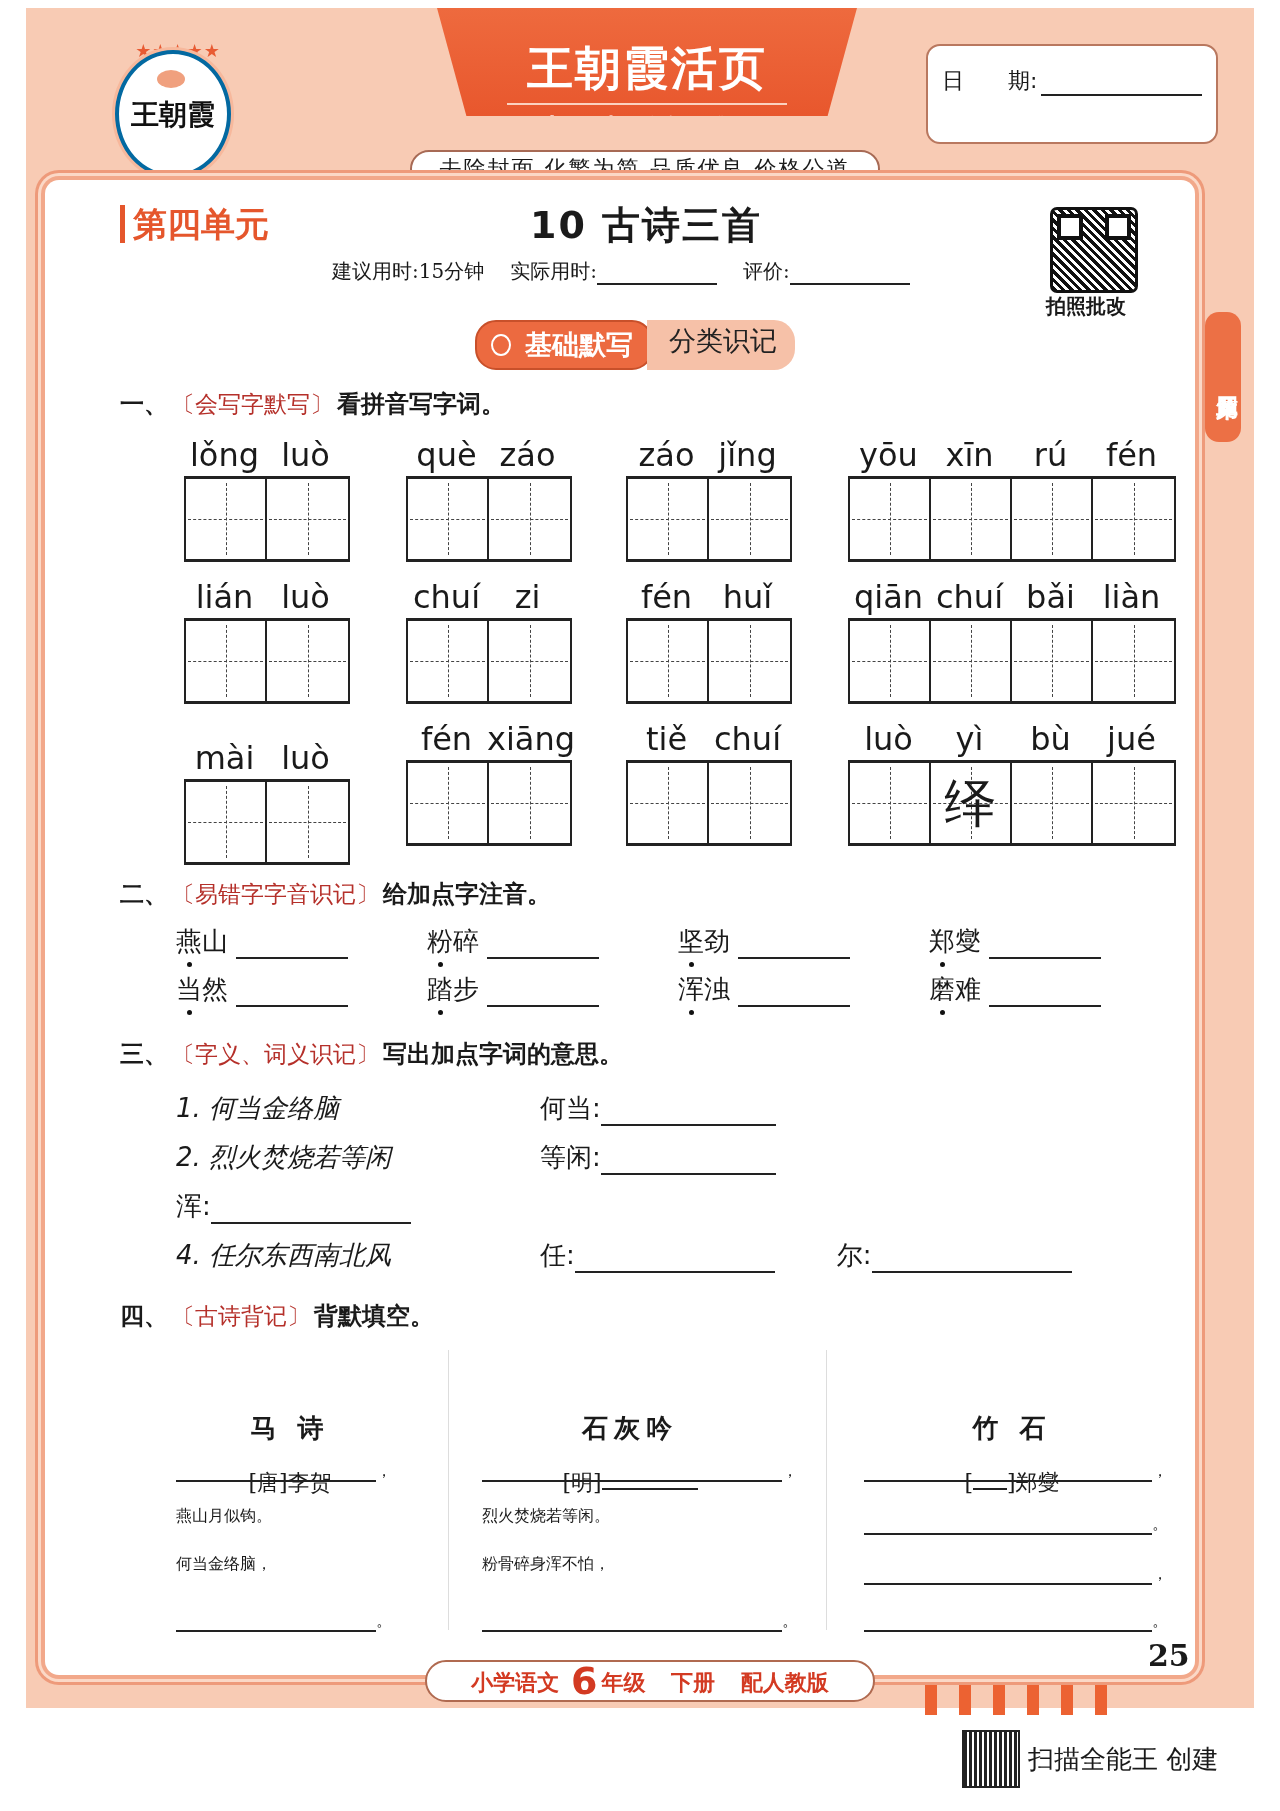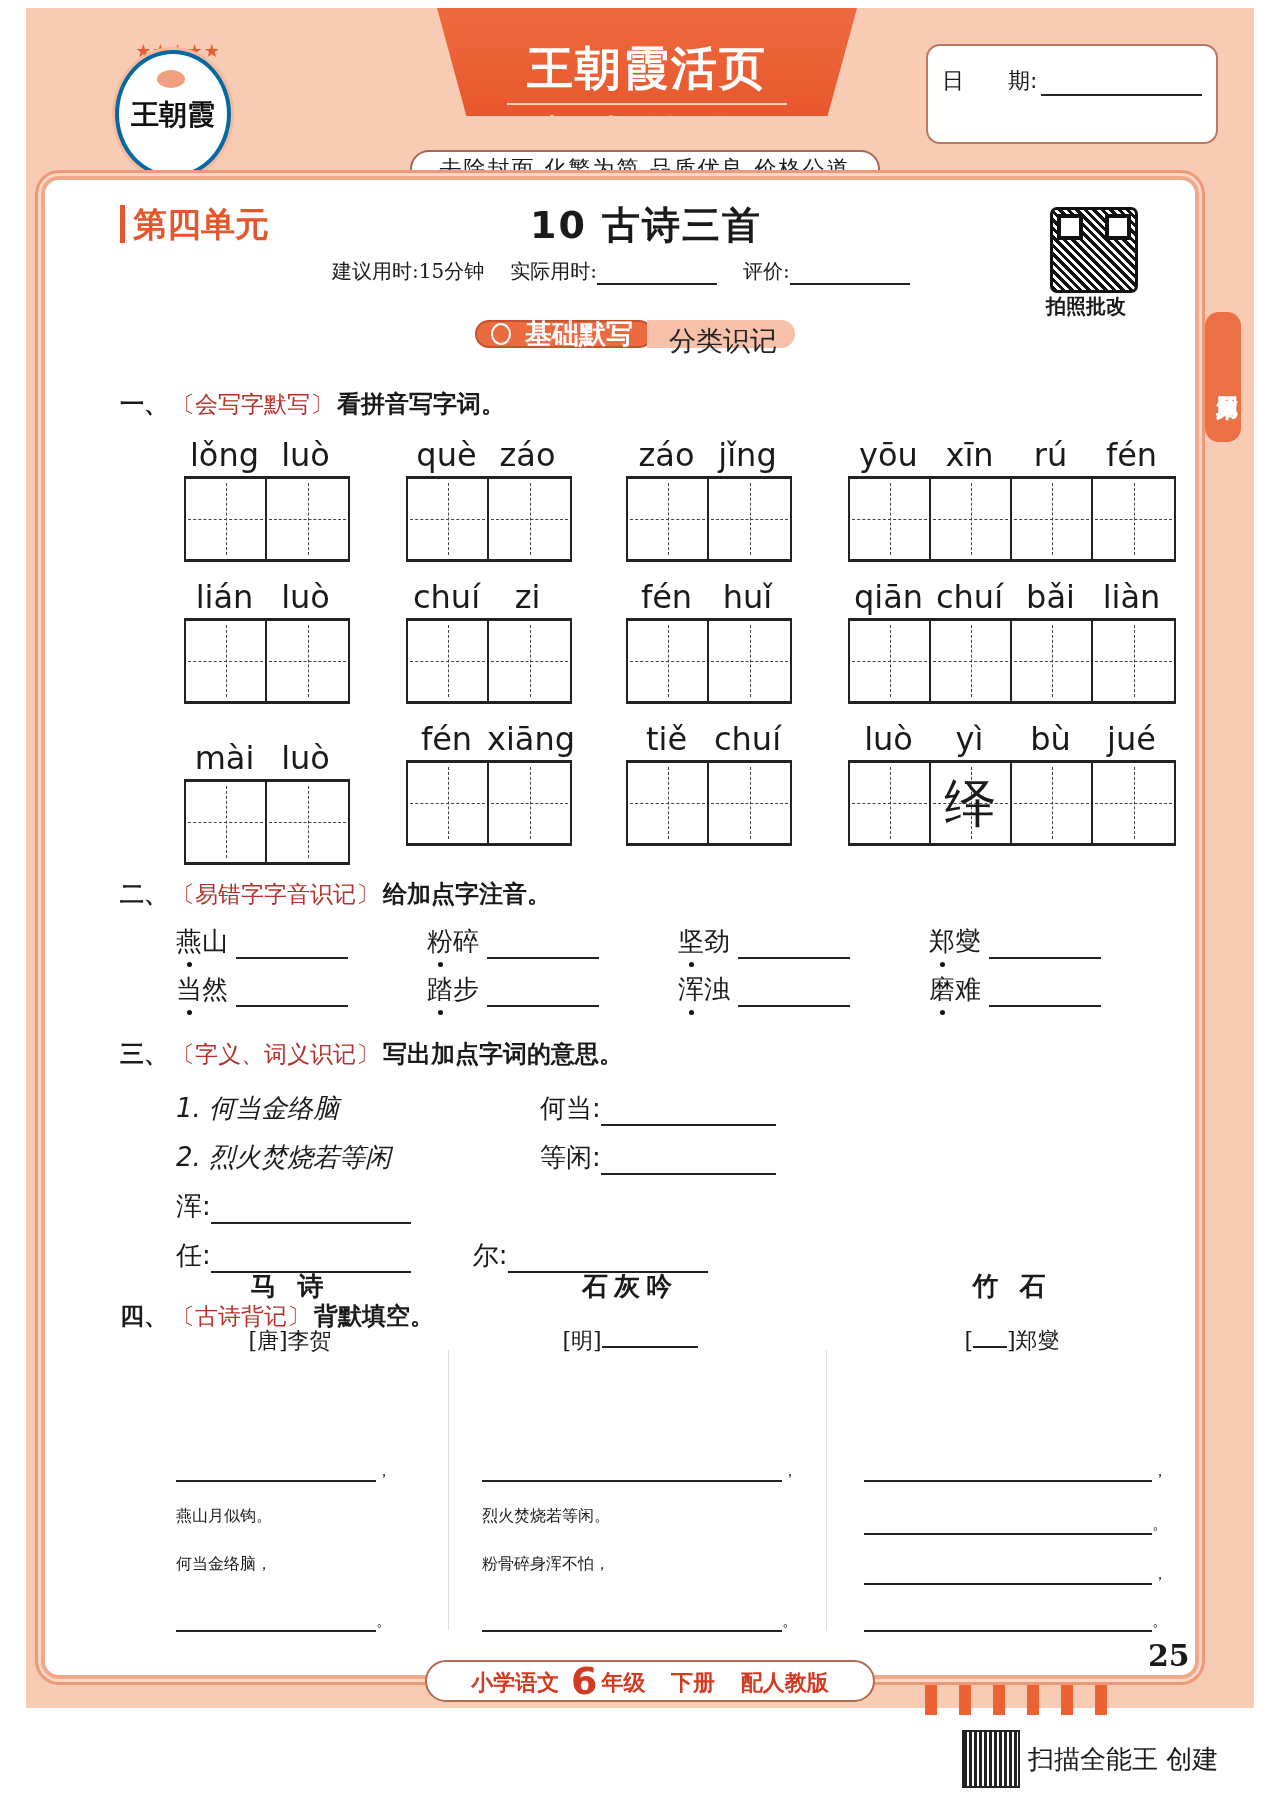--- a/index.html
+++ b/index.html
@@ -40,21 +40,21 @@
 
   .qr { position: absolute; left: 1050px; top: 207px; width: 88px; height: 86px; border: 3px solid #111; border-radius: 7px; background:
         repeating-linear-gradient(45deg, #111 0 3px, #fff 3px 6px), #fff; }
   .qr::before, .qr::after { content: ""; position: absolute; width: 18px; height: 18px; border: 4px solid #111; background: #fff; }
   .qr::before { left: 4px; top: 4px; } .qr::after { right: 4px; top: 4px; }
   .qr-label { position: absolute; left: 1046px; top: 293px; font-size: 20px; font-weight: bold; }
 
   .side-tab { position: absolute; left: 1205px; top: 312px; width: 36px; height: 130px; background: #ec7045; border-radius: 14px; color: #fff;
               font-size: 22px; font-weight: bold; text-align: center; line-height: 28px; padding-top: 6px; writing-mode: vertical-rl; text-orientation: upright; }
 
-  .tabs { position: absolute; left: 475px; top: 320px; height: 28px; display: flex; }
+  .tabs { position: absolute; left: 475px; top: 320px; height: 50px; display: flex; }
   .tab-active { background: #ec6a40; color: #fff; border-radius: 21px; padding: 0 18px 0 14px; font-size: 27px; line-height: 40px; font-weight: bold; border: 2px solid #c8502a; display: flex; align-items: center; }
   .tab-active .medal { display: inline-block; width: 20px; height: 22px; border: 2px solid #fff; border-radius: 50% 50% 50% 50%; margin-right: 14px; }
   .tab-inactive { background: #f6c1a8; color: #222; border-radius: 0 21px 21px 0; padding: 0 18px 0 22px; font-size: 27px; line-height: 42px; margin-left: -6px; }
 
   
   .sec-head { position: absolute; left: 120px; font-size: 24px; font-weight: bold; display: flex; align-items: center; }
   .sec-head .tag { color: #b5302a; font-weight: normal; font-family: "DejaVu Serif", serif; margin: 0 4px; font-size: 23px; }
 
   .grid-row { position: absolute; left: 184px; width: 990px; height: 140px; }
   .group { position: absolute; top: 0; }
@@ -71,21 +71,21 @@
   .s2-item { width: 251px; display: flex; align-items: flex-end; }
   .s2-item .word { position: relative; }
   .s2-item .blank { display: inline-block; width: 112px; border-bottom: 2px solid #222; margin-left: 8px; height: 22px; }
   .dot { position: absolute; bottom: -8px; width: 5px; height: 5px; background: #111; border-radius: 50%; }
 
   .s3-row { position: absolute; left: 176px; font-size: 26px; display: flex; align-items: flex-end; height: 40px; }
   .s3-row .q { width: 364px; position: relative; font-style: italic; }
   .s3-row .a { display: flex; align-items: flex-end; }
   .s3-row .blank { display: inline-block; border-bottom: 2px solid #222; height: 22px; }
 
-  .poem-col { position: absolute; top: 1269px; font-size: 25px; }
+  .poem-col { position: absolute; top: 1411px; font-size: 25px; }
   .poem-col .ptitle { font-weight: bold; font-size: 26px; text-align: center; letter-spacing: 6px; }
   .poem-col .pauthor { text-align: center; font-size: 22px; margin-top: 22px; font-family: "DejaVu Serif", serif; }
   .poem-line { position: absolute; display: flex; align-items: flex-end; }
   .poem-line .blank { display: inline-block; border-bottom: 2px solid #222; height: 22px; }
   .divider { position: absolute; top: 1350px; width: 1px; height: 280px; background: #ddd; }
 
   .footer-pill { position: absolute; left: 425px; top: 1660px; width: 450px; height: 42px; background: #fff; border: 2px solid #b06a50; border-radius: 21px;
                  text-align: center; font-size: 22px; color: #d33a22; line-height: 38px; font-weight: bold; }
   .footer-pill .grade { font-size: 38px; vertical-align: -4px; margin: 0 4px; }
   .page-num { position: absolute; left: 1148px; top: 1638px; font-size: 30px; font-weight: bold; font-family: "DejaVu Serif", serif; }
@@ -354,20 +354,21 @@
       <span class="blank" style="width:175px"></span>
     </span>
 </div>
 <div class="s3-row" style="top:1184px">
   <span class="a">
       <span>浑:</span>
       <span class="blank" style="width:200px"></span>
     </span>
 </div>
 <div class="s3-row" style="top:1233px">
+  <span class="q">4. 任尔东西南北风</span>
   <span class="a">
       <span>任:</span>
       <span class="blank" style="width:200px"></span>
   <span style="margin-left:62px">尔:</span>
       <span class="blank" style="width:200px"></span>
     </span>
 </div>
 
 <div class="sec-head" style="top:1300px">
   <span>四、</span>

